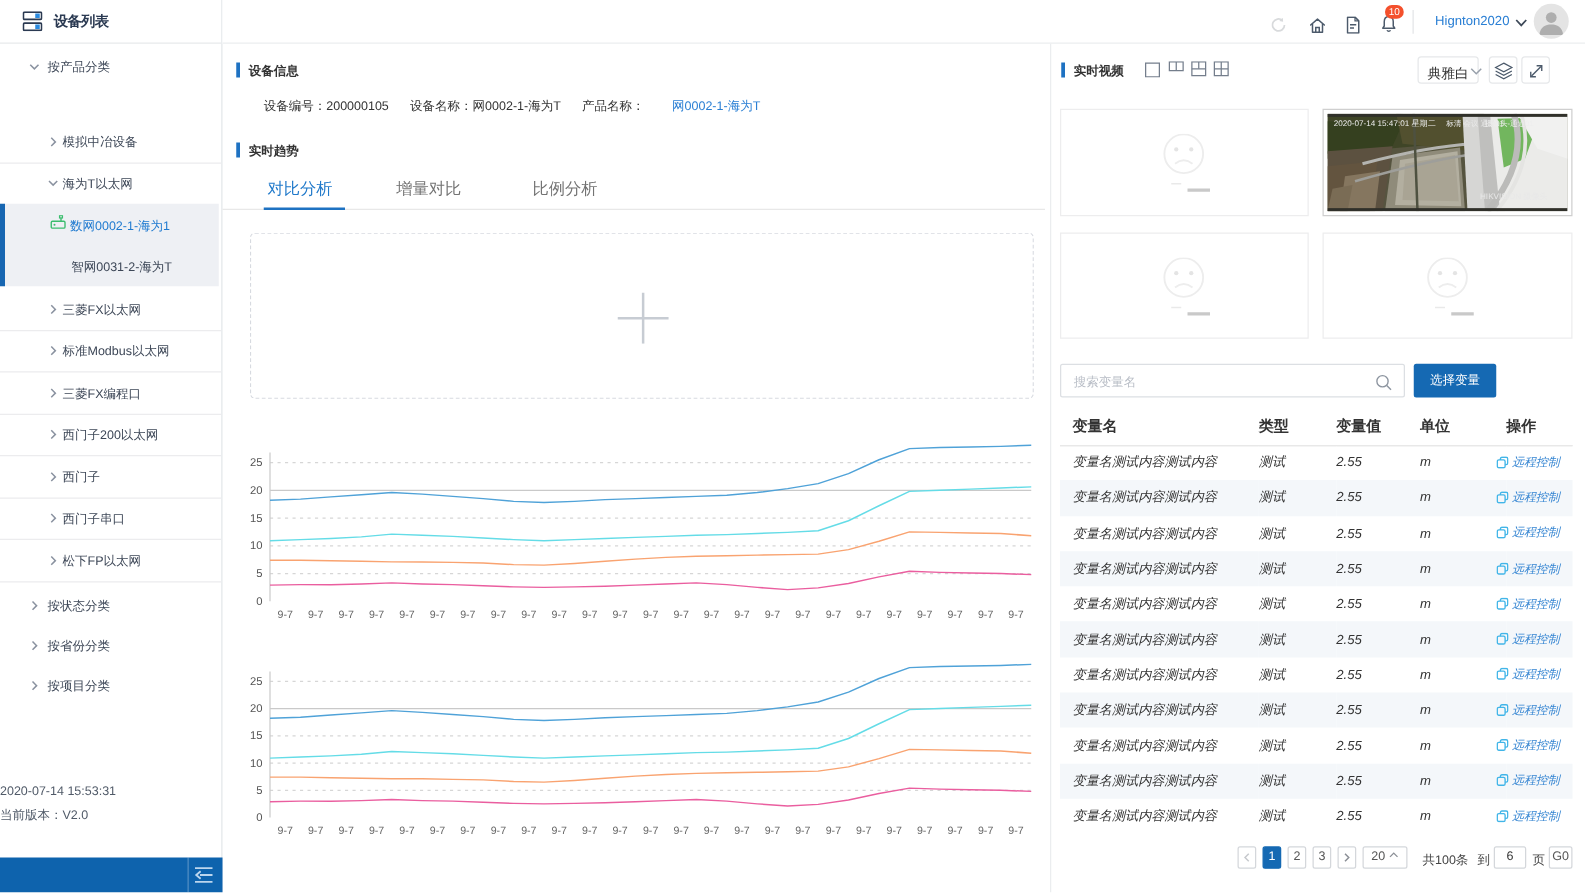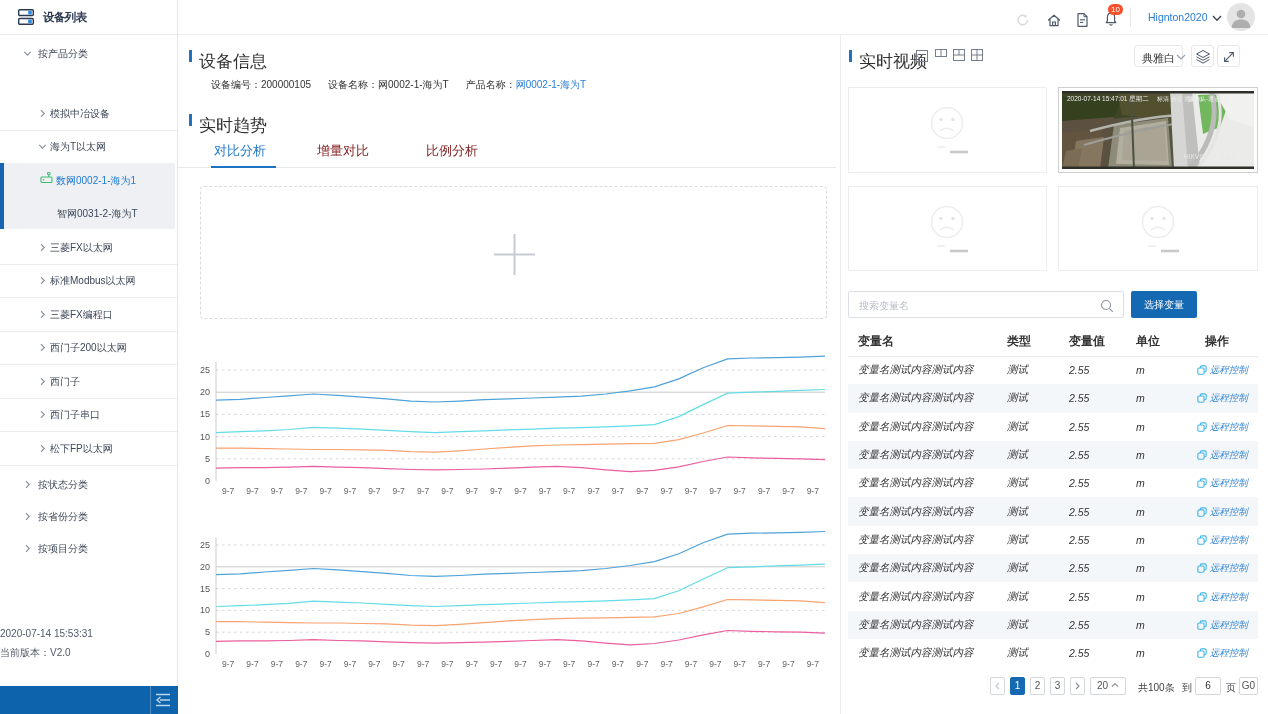--- a/index.html
+++ b/index.html
@@ -17,26 +17,26 @@
 #sb-search { position:absolute; left:8px; top:69px; width:161px; height:27px; border:1px solid #dcdfe3; border-radius:2px; background:#fff; }
 #sb-search .ph { position:absolute; left:10px; top:7px; font-size:10px; color:#b8bdc6; }
 #sb-time { position:absolute; left:0; top:624px; width:177px; text-align:left; font-size:10px; color:#505a68; line-height:19px; }
 #sb-foot { position:absolute; left:0; top:686px; width:178px; height:28px; background:#0e63ad; }
 #nav { position:absolute; left:178px; top:0; width:1090px; height:35px; border-bottom:1px solid #eceef0; background:#fff; }
 #nav-user { position:absolute; top:11px; left:970px; font-size:10.5px; color:#2a7fd4; font-weight:normal; }
 #nav-badge { position:absolute; left:930px; top:4px; width:15px; height:11px; background:#f4502c; border-radius:6px; color:#fff; font-size:8px; text-align:center; line-height:11px; }
 #nav-sep { position:absolute; left:952px; top:8px; width:1px; height:19px; background:#e3e5e8; }
 #nav-avatar { position:absolute; left:1049px; top:3px; width:28px; height:28px; border-radius:50%; background:#e4e4e4; overflow:hidden; }
 .secbar { position:absolute; width:3px; height:12px; background:#1e72c2; }
-.sechead { position:absolute; font-size:17px; font-weight:normal; color:#333; }
+.sechead { position:absolute; font-size:10px; font-weight:bold; color:#333; }
 #devinfo { position:absolute; left:211px; top:78px; font-size:10px; color:#333; }
 #devinfo span.gap { display:inline-block; width:17px; }
-#devinfo .blue { color:#2a7fd4; }
+#devinfo .blue { color:#2a7fd4;margin-left:22px; }
 #tabs { position:absolute; left:178px; top:136px; width:658px; height:32px; border-bottom:1px solid #e8e8e8; }
-.tab { position:absolute; top:6px; font-size:13px; color:#7f1d1d; }
+.tab { position:absolute; top:6px; font-size:13px; color:#737373; }
 #tab1u { position:absolute; left:33px; top:30px; width:65px; height:2px; background:#1e72c2; }
 #dashbox { position:absolute; left:200px; top:186px; width:627px; height:133px; border:1px dashed #d7dae0; border-radius:4px; }
 #rdiv { position:absolute; left:840px; top:35px; width:1px; height:679px; background:#ebedef; }
 .vbox { position:absolute; border:1px solid #ededee; background:#fff; }
 #rsearch { position:absolute; left:848px; top:291px; width:276px; height:27px; border:1px solid #dcdfe3; border-radius:2px; }
 #rsearch .ph { position:absolute; left:10px; top:7px; font-size:10px; color:#b8bdc6; }
 #selvar { position:absolute; left:1131px; top:291px; width:66px; height:27px; background:#1569b3; border-radius:2px; color:#fff; font-size:10px; text-align:center; line-height:27px; }
 table#vt { position:absolute; left:848px; top:328px; width:410px; border-collapse:collapse; }
 #vt th { font-size:12px; font-weight:bold; color:#333; text-align:left; height:28px; border-bottom:1px solid #e8e8e8; padding:0; white-space:nowrap; }
 #vt td { height:28.3px; padding:0; color:#333; font-size:10.5px; white-space:nowrap;font-style:italic; }

